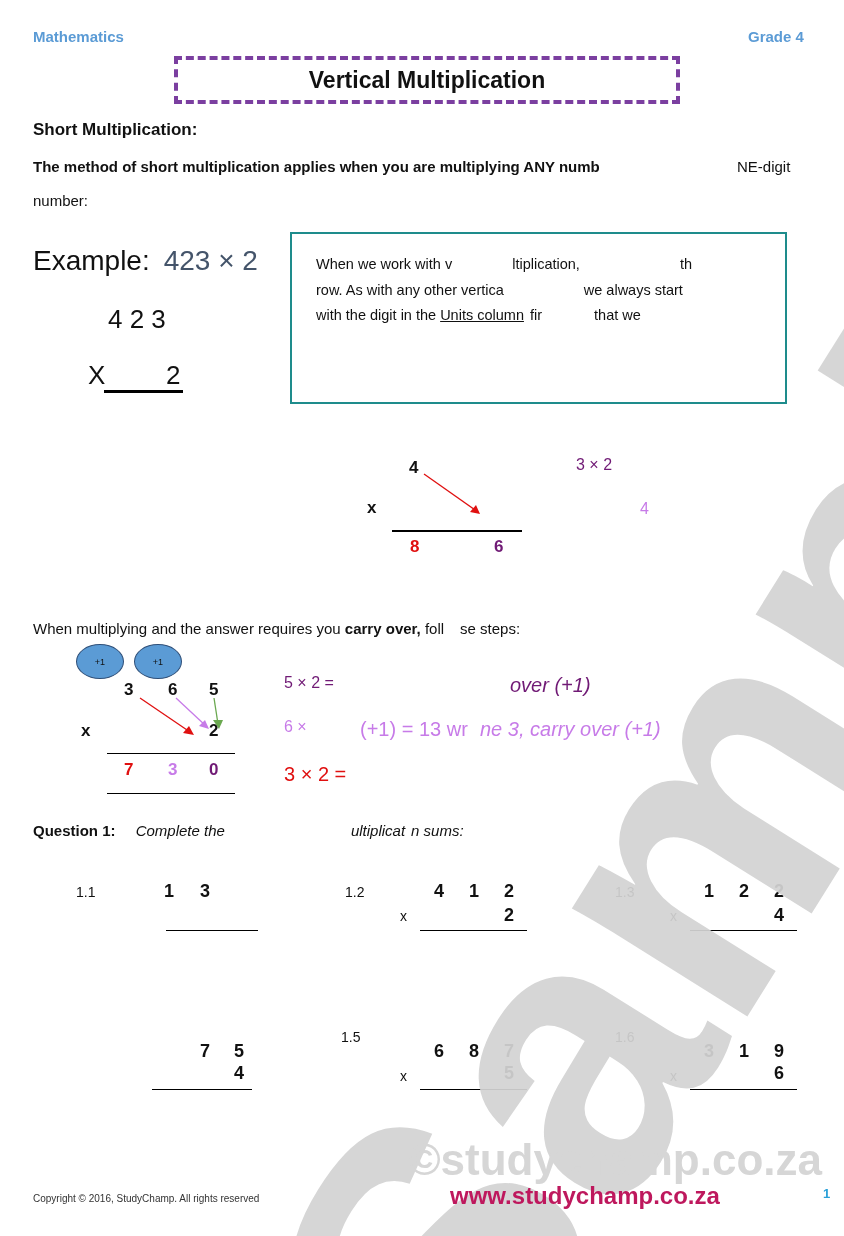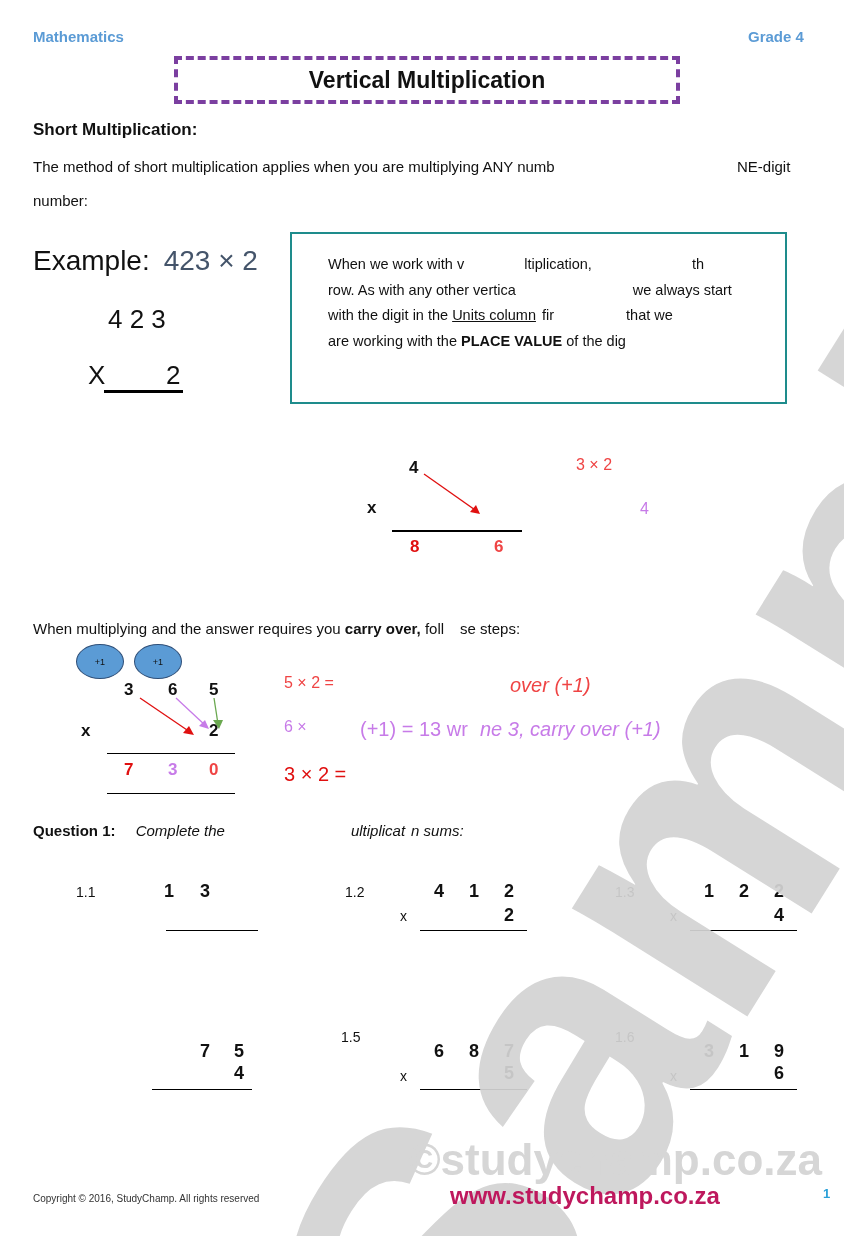--- a/index.html
+++ b/index.html
@@ -5,60 +5,59 @@
   html, body { margin:0; padding:0; background:#fff; }
   body { width:844px; height:1236px; position:relative; overflow:hidden; font-family:"Liberation Sans", sans-serif; color:#111; }
   .abs { position:absolute; }
   .hdr { color:#5b9bd5; font-weight:bold; font-size:15px; top:28px; }
   .title-box { left:174px; top:56px; width:506px; height:48px; border:4px dashed #7b3fa0; box-sizing:border-box; display:flex; align-items:center; justify-content:center; font-weight:bold; font-size:23px; }
   .h2 { left:33px; top:120px; font-weight:bold; font-size:17px; }
   .p { font-size:15px; }
   .example { left:33px; top:245px; font-size:28px; }
   .example .expr { color:#44546a; margin-left:14px; }
   .bigsum { font-size:26px; }
-  .box { left:290px; top:232px; width:497px; height:172px; border:2px solid #1e8c8c; box-sizing:border-box; padding:18px 36px; font-size:14.5px; line-height:25.6px; }
+  .box { left:290px; top:232px; width:497px; height:172px; border:2px solid #1e8c8c; box-sizing:border-box; padding:18px 24px; font-size:14.5px; line-height:25.6px; }
   .u { text-decoration:underline; }
   .digit { font-weight:bold; font-size:17px; }
   .line { position:absolute; height:1.5px; background:#000; }
-  .green { color:#ef4444; } .violet { color:#c77be8; } .red { color:#e01010; }
+  .green { color:#701a75; } .violet { color:#c77be8; } .red { color:#e01010; }
   .circle { position:absolute; width:46px; height:33px; border-radius:50%; background:#5b9bd5; border:1.5px solid #2f4f78; font-size:9px; display:flex; align-items:center; justify-content:center; color:#111; }
   .qnum { font-size:14px; }
   .qd { font-size:18px; font-weight:bold; letter-spacing:0; }
   .step { font-size:20px; font-style:italic; }
   .watermark { position:absolute; left:40px; top:560px; font-size:390px; font-weight:bold; color:#d3d3d3; transform:rotate(-58deg); transform-origin:center; opacity:0.93; white-space:nowrap; pointer-events:none; }
   .footer-wm { right:22px; top:1135px; font-size:44px; font-weight:bold; color:#d6d6d6; }
   .footer-url { left:450px; top:1182px; font-size:24px; font-weight:bold; color:#be185d; }
   .copy { left:33px; top:1193px; font-size:10px; color:#333; }
   .pg { left:823px; top:1186px; font-size:13px; font-weight:bold; color:#2aa0d8; }
 </style>
 </head>
 <body>
 
 <div class="abs hdr" style="left:33px;">Mathematics</div>
 <div class="abs hdr" style="left:748px;">Grade 4</div>
 <div class="abs title-box">Vertical Multiplication</div>
 
 <div class="abs h2">Short Multiplication:</div>
-<div class="abs p" style="left:33px;top:158px;">The method of short multiplication applies when you are multiplying ANY numb</div>
+<div class="abs p" style="left:33px;top:158px;font-weight:bold;">The method of short multiplication applies when you are multiplying ANY numb</div>
 <div class="abs p" style="left:737px;top:158px;">NE-digit</div>
 <div class="abs p" style="left:33px;top:192px;">number:</div>
 
 <div class="abs example">
   <span>Example:</span><span class="expr">423 × 2</span>
 </div>
 <div class="abs bigsum" style="left:108px;top:304px;">4 2 3</div>
 <div class="abs bigsum" style="left:88px;top:360px;">X</div>
 <div class="abs bigsum" style="left:166px;top:360px;">2</div>
 <div class="line" style="left:104px;top:390px;width:79px;height:2.5px;"></div>
 
 <div class="abs box">
   <div><span>When we work with v</span><span style="margin-left:60px">ltiplication,</span><span style="margin-left:100px">th</span></div>
-  <div><span>row.  As with any other vertica</span><span style="margin-left:117px">we always start</span></div>
-  <div><span>with the digit in the </span><span class="u">Units column</span><span style="margin-left:6px">fir</span><span style="margin-left:72px">that we</span></div>
-  <div><span>are working with the </span><b>PLACE VALUE</b><span> of the dig</span></div>
+  <div><span>row.  As with any other vertica</span><span style="margin-left:80px">we always start</span></div>
+  <div><span>with the digit in the </span><span class="u">Units column</span><span style="margin-left:6px">fir</span><span style="margin-left:52px">that we</span></div>
 </div>
 
 <div class="abs digit" style="left:409px;top:458px;">4</div>
 <div class="abs digit" style="left:367px;top:498px;">x</div>
 <div class="line" style="left:392px;top:530px;width:130px;"></div>
 <div class="abs digit red" style="left:410px;top:537px;">8</div>
 <div class="abs digit green" style="left:494px;top:537px;">6</div>
 <div class="abs green" style="left:576px;top:456px;font-size:16px;">3 × 2</div>
 <div class="abs violet" style="left:640px;top:500px;font-size:16px;">4</div>
 <svg class="abs" style="left:420px;top:470px;" width="70" height="50">

